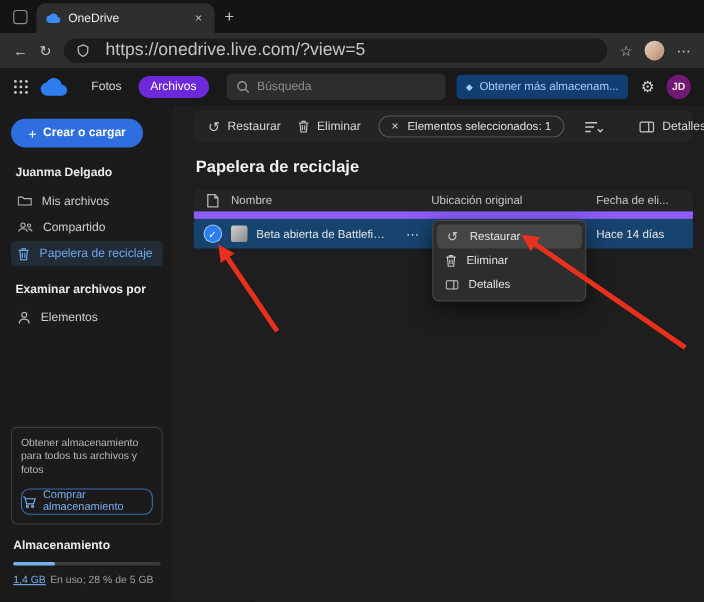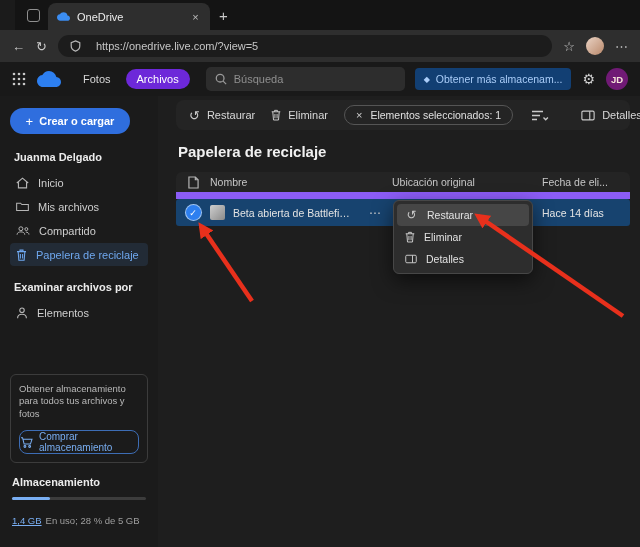--- a/index.html
+++ b/index.html
@@ -2,32 +2,32 @@
 <html style="--accent-blue: #2f6ede; --selected-row: #17436f; --annotation-red: #e8301c;"><head>
 <meta charset="utf-8">
 <style>
   * { box-sizing: border-box; margin: 0; padding: 0; }
   html,body { width:640px; height:547px; overflow:hidden; }
   body { font-family:"Liberation Sans", sans-serif; background:#111; color:#e6e6e6; }
 
   .window { position:relative; width:640px; height:547px; display:flex; flex-direction:column; background:#1b1b1b; }
 
   
-  .tabstrip { height:30px; flex:none; background:#141414; display:flex; align-items:flex-end; padding:0 8px;margin-left:15px; }
+  .tabstrip { height:30px; flex:none; background:#141414; display:flex; align-items:flex-end; padding:0 8px; }
   .tab-list-icon { align-self:center; width:13px; height:13px; border:1.5px solid #8f8f8f; border-radius:3px; margin:0 8px 0 4px; }
   .tab { height:27px; width:162px; background:#2e2e2e; border-radius:8px 8px 0 0; display:flex; align-items:center; gap:7px; padding:0 7px 0 9px; }
   .tab-favicon { width:13px; height:13px; flex:none; }
   .tab-title { flex:1; font-size:11px; color:#ececec; white-space:nowrap; overflow:hidden; }
   .tab-close { width:15px; height:15px; display:flex; align-items:center; justify-content:center; color:#bdbdbd; font-size:11px; border-radius:3px; }
   .newtab { align-self:center; color:#c9c9c9; font-size:15px; margin-left:9px; }
 
   .addressbar { height:32px; flex:none; background:#2e2e2e; display:flex; align-items:center; gap:11px; padding:0 12px; }
   .nav-glyph { color:#c9c9c9; font-size:13px; }
   .url-pill { flex:1; min-width:0; height:22px; background:#1c1c1c; border-radius:12px; display:flex; align-items:center; gap:7px; padding:0 12px; }
-  .url-text { font-size:11px; color:#c6c6c6; white-space:nowrap; overflow:hidden;padding-left:8px; }
+  .url-text { font-size:16px; color:#c6c6c6; white-space:nowrap; overflow:hidden;padding-left:8px; }
   .ab-right { display:flex; align-items:center; gap:11px; }
   .star-glyph { color:#c9c9c9; font-size:13px; }
   .ab-avatar { width:18px; height:18px; border-radius:50%; background:linear-gradient(135deg,#ead3c4,#b9886a); }
   .menu-dots { color:#c9c9c9; font-size:13px; }
 
   
   .app-header { height:34px; flex:none; background:#191919; display:flex; align-items:center; gap:10px; padding:0 12px; }
   .icon { flex:none; }
   .hdr-nav { display:flex; gap:4px; align-items:center; }
   .nav-pill { font-size:11px; color:#d8d8d8; padding:4px 11px; border-radius:14px; }
@@ -55,21 +55,21 @@
   .nav-item.active svg { stroke:#6fa8ef; }
   .section-heading { font-size:11px; font-weight:bold; color:#ebebeb; margin:14px 4px 8px; }
   .sb-spacer { flex:1; }
   .promo-box { border:1px solid #3c3c3c; border-radius:6px; padding:8px; margin-bottom:13px; }
   .promo-text { font-size:9.5px; color:#b9b9b9; line-height:1.35; }
   .promo-btn { margin-top:9px; height:24px; border:1px solid #3d6db5; border-radius:8px; display:flex; align-items:center; justify-content:center; gap:6px; color:#79aef2; font-size:10px; }
   .promo-btn svg { stroke:#79aef2; }
   .storage-heading { font-size:11px; font-weight:bold; color:#ebebeb; margin:0 2px 9px; }
   .storage-bar { height:3px; background:#3c3c3c; border-radius:2px; margin:0 2px 6px; }
   .storage-fill { height:100%; width:28%; background:#79aef2; border-radius:2px; }
-  .storage-text { font-size:9.5px; color:#9f9f9f; margin:9px 2px; display:flex; gap:4px; white-space:nowrap; }
+  .storage-text { font-size:9.5px; color:#9f9f9f; margin:2px 2px; display:flex; gap:4px; white-space:nowrap; }
   .storage-used { color:#79aef2; text-decoration:underline; }
 
   
   .main { flex:1; min-width:0; position:relative; padding:4px 10px 0 18px; background:#1e1e1e; }
   .toolbar { height:30px; background:#242424; border-radius:8px; display:flex; align-items:center; gap:16px; font-size:11px; color:#d8d8d8; padding:0 13px; }
   .tb-btn { display:flex; align-items:center; gap:7px; }
   .tb-btn svg { stroke:#c9c9c9; }
   .restore-glyph { font-size:13px; color:#c9c9c9; line-height:1; }
   .selected-pill { margin-left:auto; display:flex; align-items:center; gap:8px; border:1px solid #555; border-radius:14px; padding:3px 11px; font-size:10.5px; color:#e0e0e0; white-space:nowrap; }
   .pill-x { font-size:11px; color:#cfcfcf; }
@@ -175,26 +175,20 @@
   <div class="content">
 
     <aside class="sidebar">
       <div class="create-btn">
         <span class="plus-glyph">+</span>
         <span>Crear o cargar</span>
       </div>
       <div class="user-name">Juanma Delgado</div>
 
       <div class="nav-item">
-        <svg class="icon" width="13" height="12" viewBox="0 0 16 14" fill="none" stroke-width="1.4">
-            <path d="M1 7l7-6 7 6M3 6v7h10V6"></path>
-          </svg>
-        <span>Inicio</span>
-      </div>
-      <div class="nav-item">
         <svg class="icon" width="13" height="11" viewBox="0 0 20 16" fill="none" stroke-width="1.6">
             <path d="M1 3h6l2 2h10v9H1z"></path>
           </svg>
         <span>Mis archivos</span>
       </div>
       <div class="nav-item">
         <svg class="icon" width="14" height="11" viewBox="0 0 20 14" fill="none" stroke-width="1.4">
             <circle cx="7" cy="4.5" r="2.8"></circle>
             <path d="M1.5 13c0-3 2.8-4 5.5-4s5.5 1 5.5 4"></path>
             <circle cx="14.8" cy="5" r="2.1"></circle>

